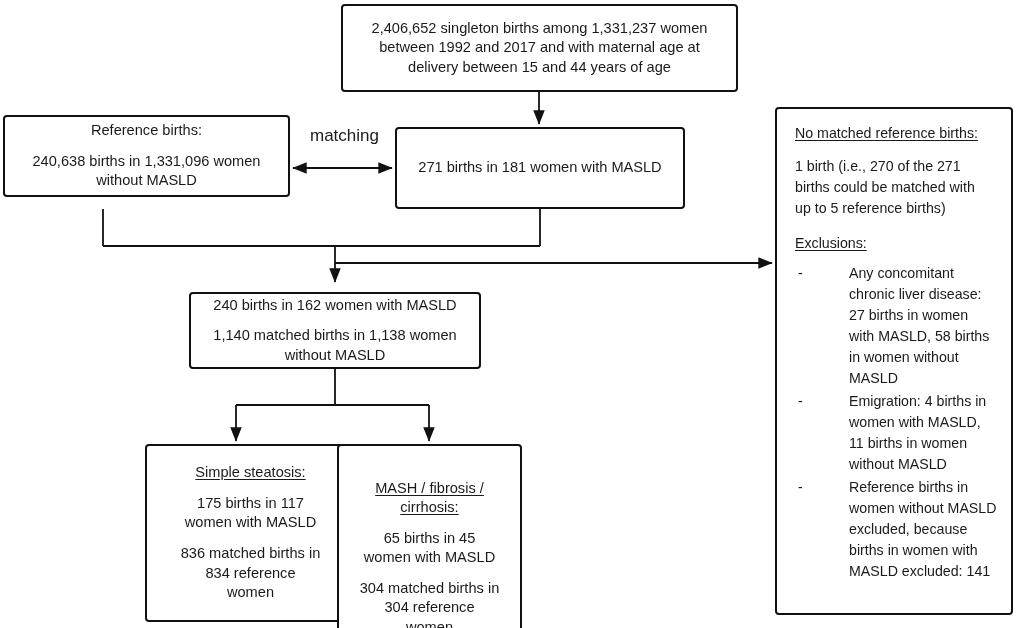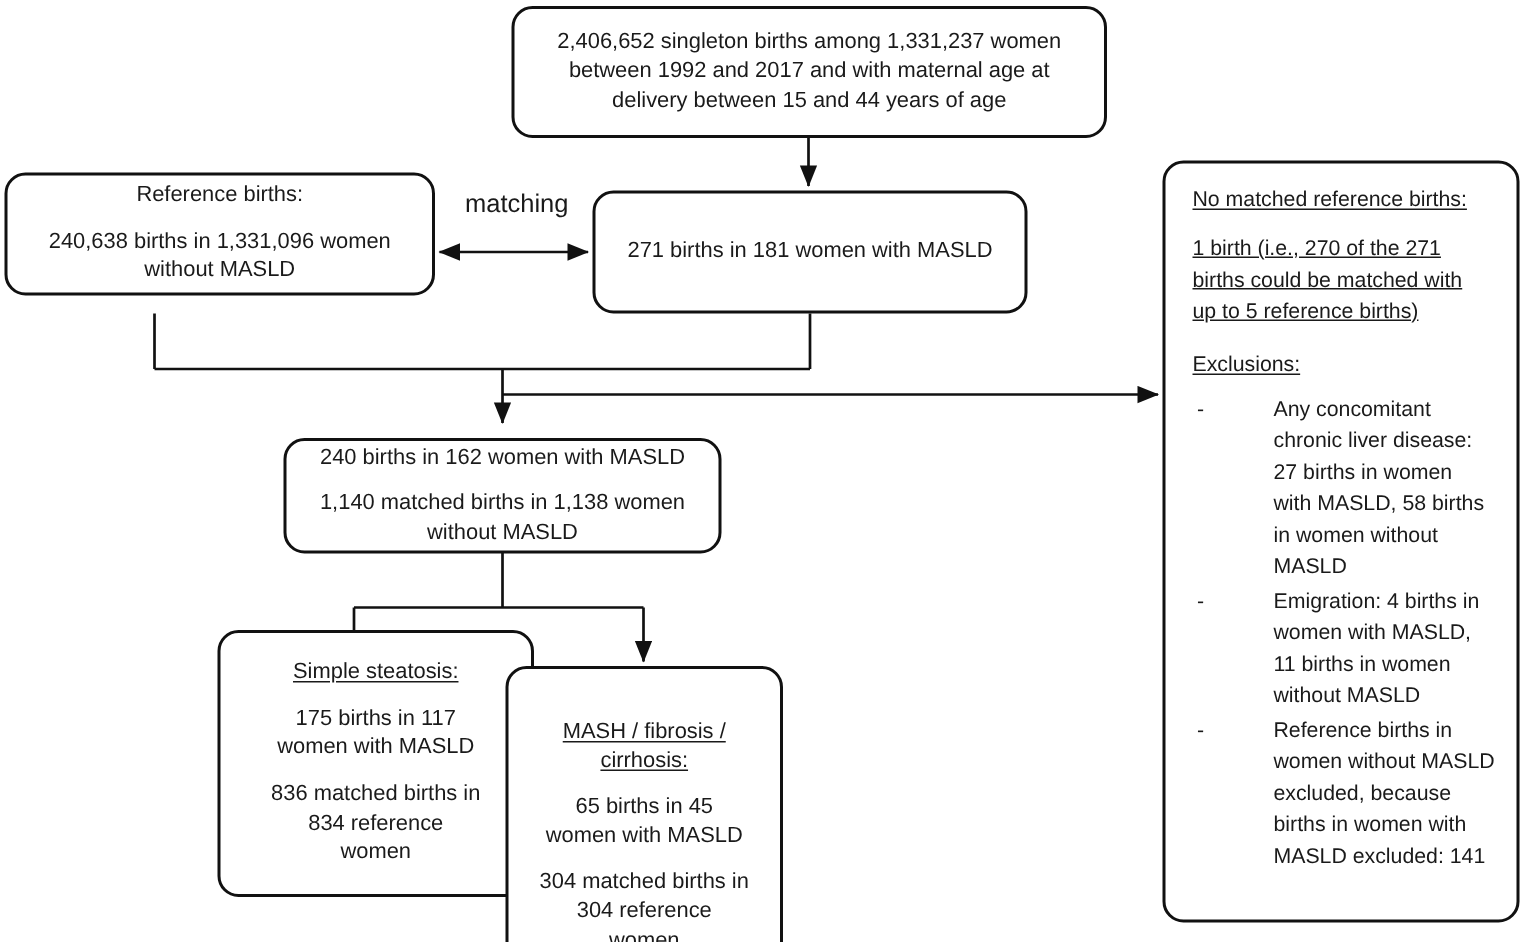--- a/index.html
+++ b/index.html
@@ -21,21 +21,21 @@
     left: 0;
     top: 0;
     width: 1024px;
     height: 628px;
     pointer-events: none;
   }
   .box {
     position: absolute;
     box-sizing: border-box;
     border: 2.5px solid #111111;
-    border-radius: 14px;
+    border-radius: 4px;
     background: #ffffff;
     display: flex;
     flex-direction: column;
     justify-content: center;
     align-items: center;
     text-align: center;
     font-size: 14.6px;
     line-height: 1.33;
     padding: 6px 10px;
   }
@@ -47,33 +47,33 @@
   }
   .hdr {
     text-decoration: underline;
     text-underline-offset: 2px;
   }
   
   #box-cohort      { left: 341px;  top: 4px;   width: 397px; height: 88px;  }
   #box-reference   { left: 3px;    top: 115px; width: 287px; height: 82px;  }
   #box-masld       { left: 395px;  top: 127px; width: 290px; height: 82px;  }
   #box-matched     { left: 189px;  top: 292px; width: 292px; height: 77px;  }
-  #box-steatosis   { left: 145px;  top: 420px; width: 211px; height: 178px; }
+  #box-steatosis   { left: 145px;  top: 444px; width: 211px; height: 178px; }
   #box-mash        { left: 337px;  top: 444px; width: 185px; height: 228px; }
 
   #box-exclusions {
     left: 775px; top: 107px; width: 238px; height: 508px;
     align-items: flex-start;
     justify-content: flex-start;
     text-align: left;
     padding: 14px 14px 14px 18px;
     font-size: 14.2px;
     line-height: 1.48;
   }
-  #box-exclusions p + p { margin-top: 12px; text-decoration: underline; }
+  #box-exclusions p + p { margin-top: 12px; }
   .spacer-gap { height: 14px; }
   ul.excl-list {
     list-style: none;
     margin: 9px 0 0 0;
     padding: 0;
     width: 100%;
   }
   ul.excl-list li {
     position: relative;
     padding-left: 54px;

